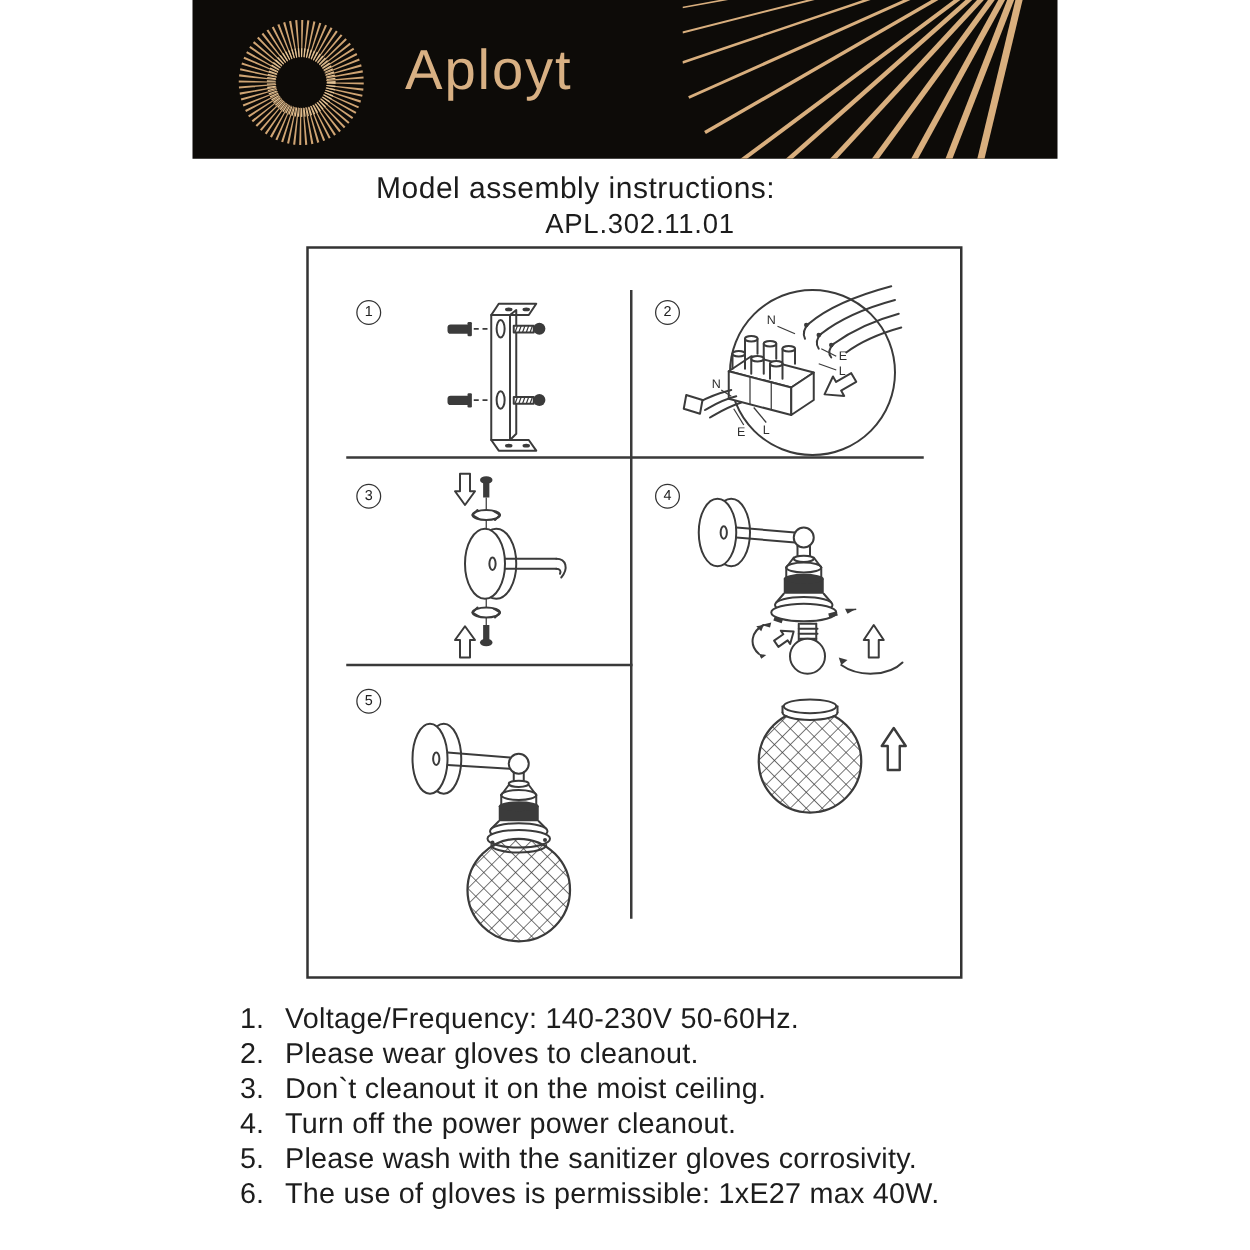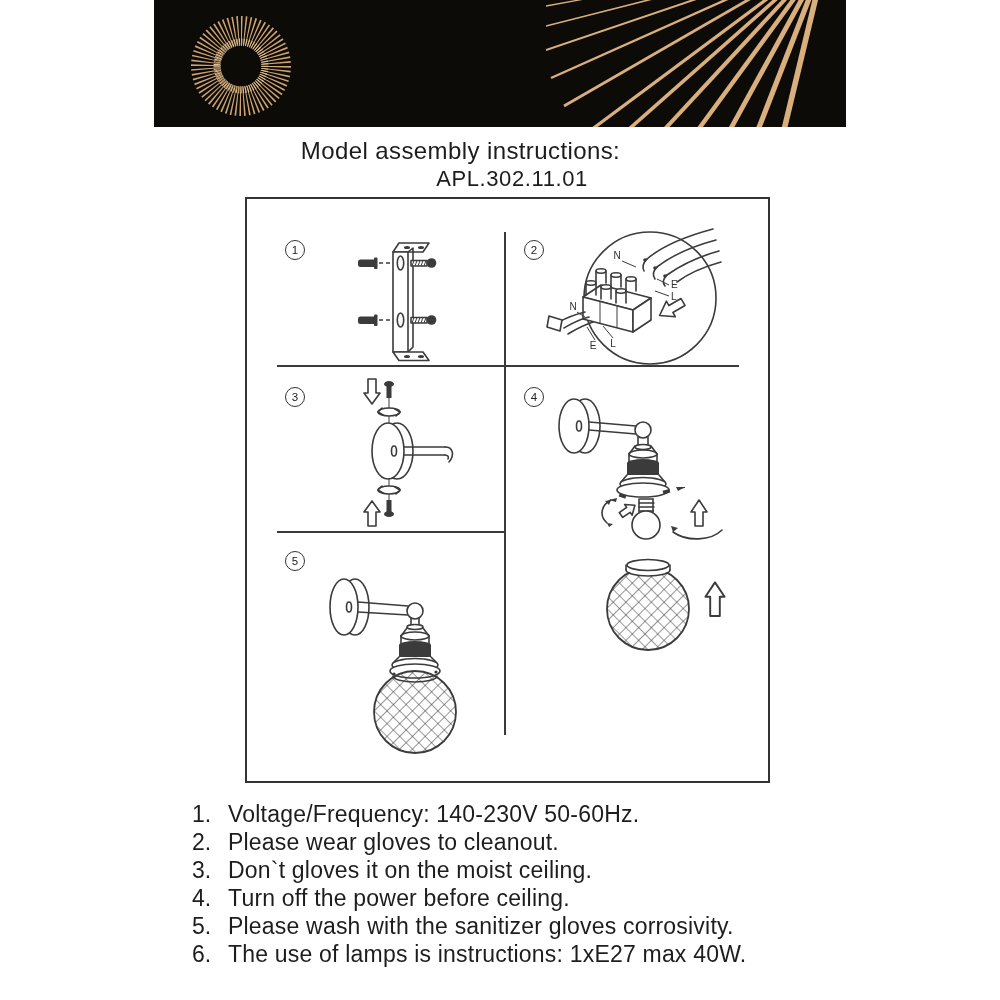--- a/index.html
+++ b/index.html
@@ -50,20 +50,21 @@
 <body>
 
 <div class="page">
 
   <div class="header">
     <svg class="logo" width="108" height="108" viewBox="0 0 108 108">
       <circle cx="54" cy="54" r="35" fill="none" stroke="#cfa473" stroke-width="30" stroke-dasharray="1.2 2.23"></circle>
       <circle cx="54" cy="54" r="24" fill="none" stroke="#e2c295" stroke-width="7" stroke-dasharray="1 1.3"></circle>
       <circle cx="54" cy="54" r="20" fill="#0d0b08"></circle>
     </svg>
+    <div class="brand">Aployt</div>
     <svg class="fan" width="300" height="127" viewBox="0 0 300 127">
       <g stroke="#d9af7e">
         <line x1="280" y1="-45" x2="0" y2="6" stroke-width="1.3"></line>
         <line x1="280" y1="-45" x2="0" y2="26" stroke-width="1.6"></line>
         <line x1="280" y1="-45" x2="0" y2="50" stroke-width="2"></line>
         <line x1="280" y1="-45" x2="5" y2="78" stroke-width="2.4"></line>
         <line x1="280" y1="-45" x2="18" y2="106" stroke-width="2.8"></line>
         <line x1="280" y1="-45" x2="45" y2="130" stroke-width="3.2"></line>
         <line x1="280" y1="-45" x2="82" y2="130" stroke-width="3.6"></line>
         <line x1="280" y1="-45" x2="118" y2="130" stroke-width="4"></line>
@@ -360,29 +361,29 @@
     <div class="row">
       <span class="num">1.</span>
       <span class="txt">Voltage/Frequency: 140-230V 50-60Hz.</span>
     </div>
     <div class="row">
       <span class="num">2.</span>
       <span class="txt">Please wear gloves to cleanout.</span>
     </div>
     <div class="row">
       <span class="num">3.</span>
-      <span class="txt">Don`t gloves it on the moist ceiling.</span>
+      <span class="txt">Don`t cleanout it on the moist ceiling.</span>
     </div>
     <div class="row">
       <span class="num">4.</span>
-      <span class="txt">Turn off the power before ceiling.</span>
+      <span class="txt">Turn off the power power cleanout.</span>
     </div>
     <div class="row">
       <span class="num">5.</span>
       <span class="txt">Please wash with the sanitizer gloves corrosivity.</span>
     </div>
     <div class="row">
       <span class="num">6.</span>
-      <span class="txt">The use of lamps is instructions: 1xE27 max 40W.</span>
+      <span class="txt">The use of gloves is permissible: 1xE27 max 40W.</span>
     </div>
   </div>
 
 </div>
 
 </body></html>

